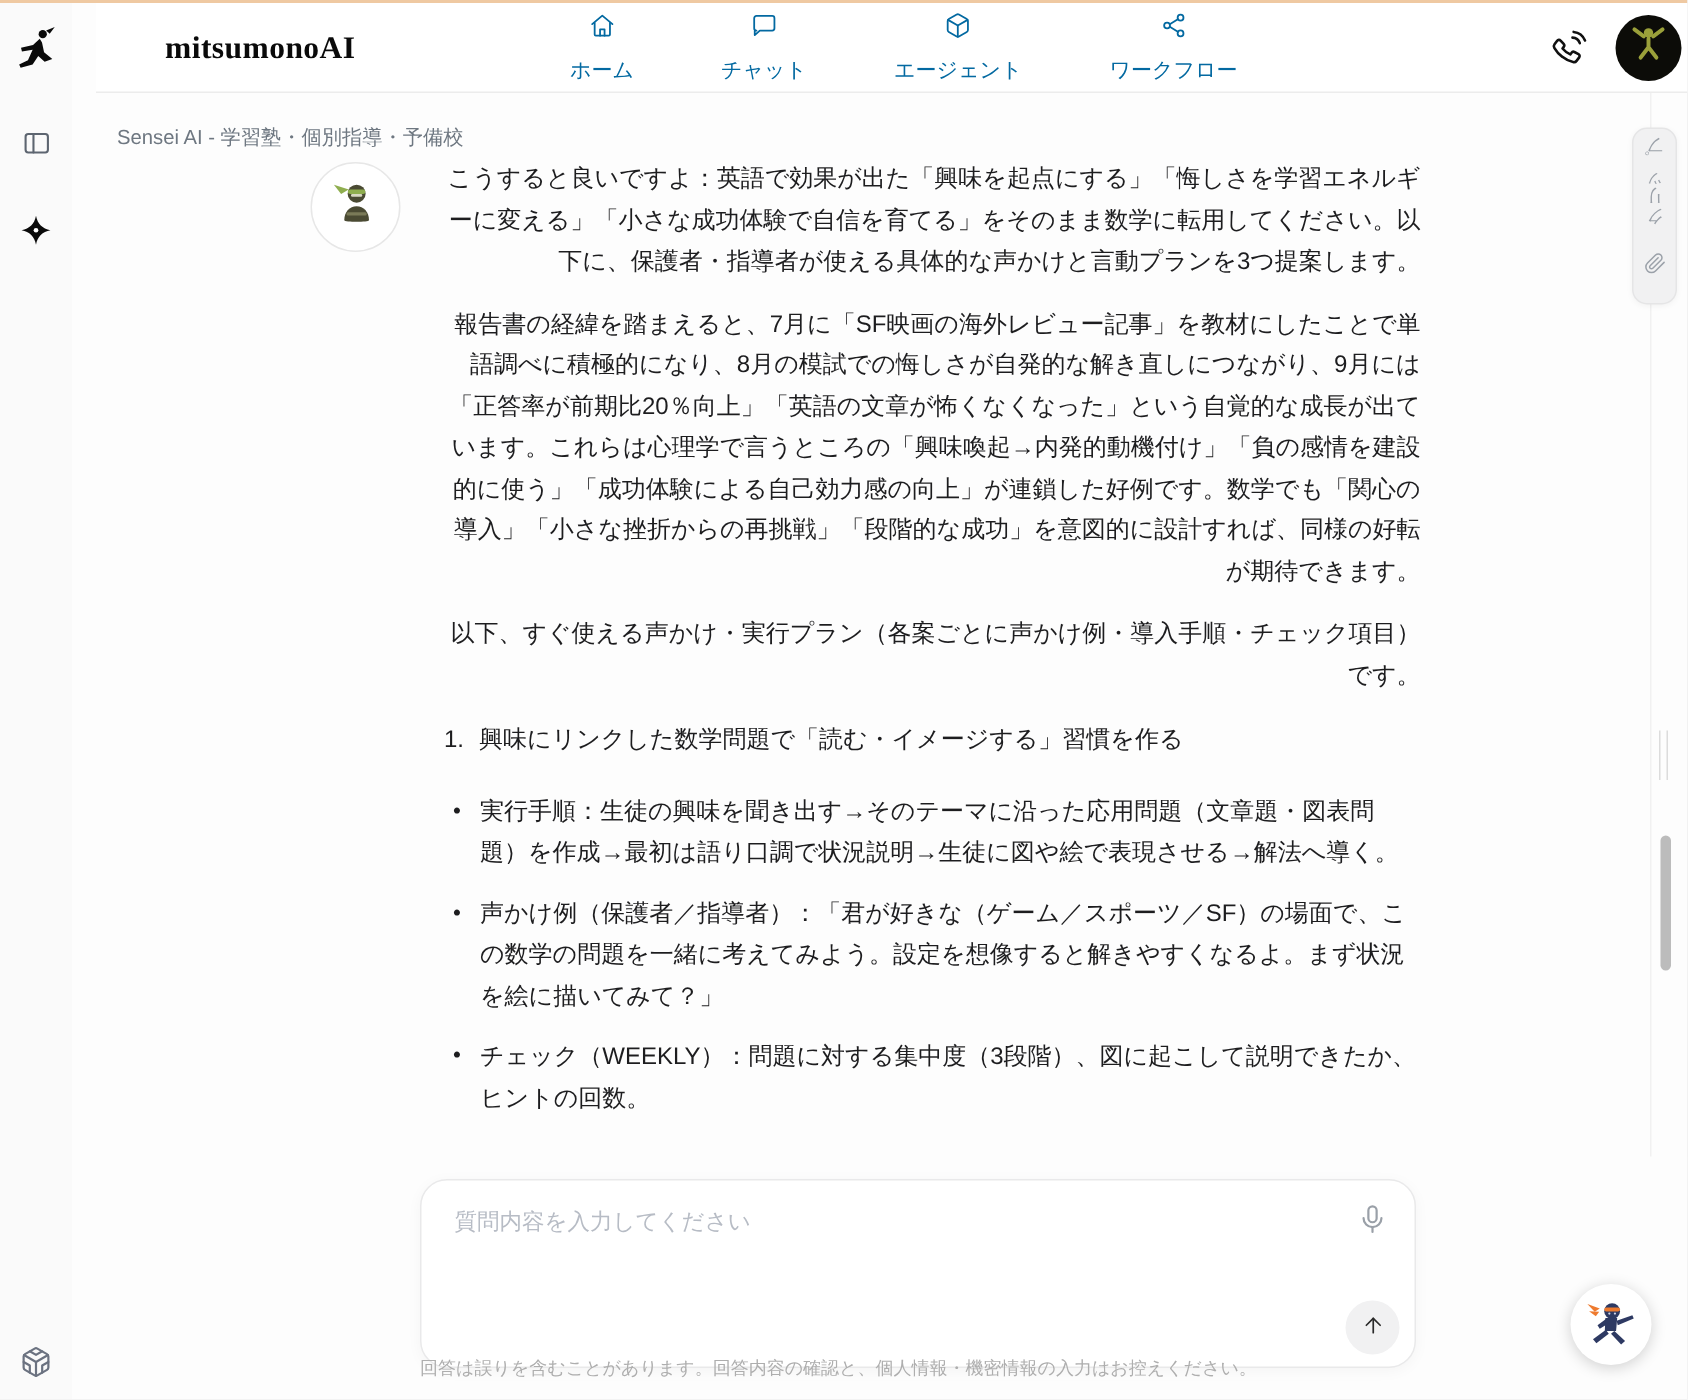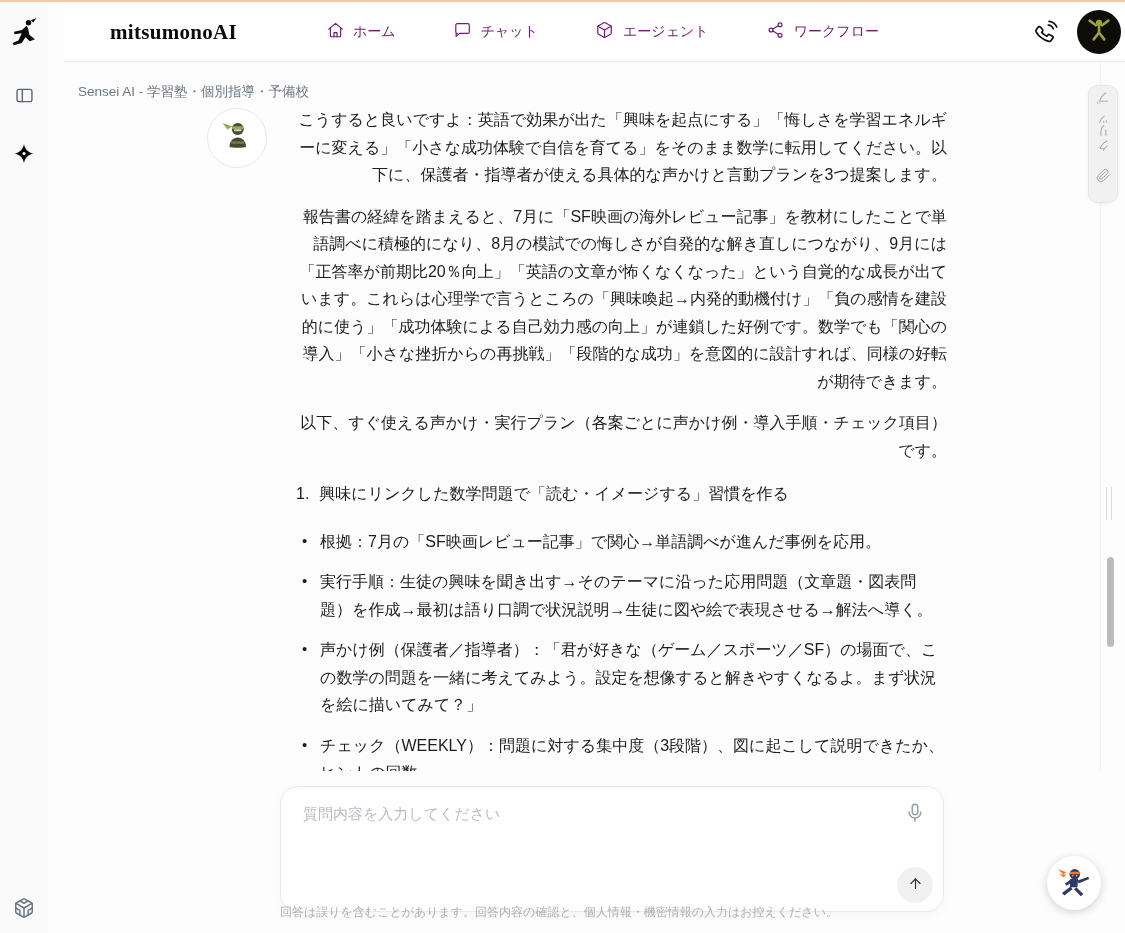--- a/index.html
+++ b/index.html
@@ -16,21 +16,21 @@
   .rail-icon { width:22px; height:22px; color:#5d6570; display:flex; align-items:center; justify-content:center; cursor:pointer; }
   .rail .panel { margin-top:30px; }
   .rail .spark { margin-top:36px; color:#0a0a0a; }
   .rail .spacer { flex:1; }
   .rail .cube { color:#6b7280; }
 
   
   .topbar { position:absolute; left:64px; top:2px; width:1077px; height:60px; background:#ffffff; border-bottom:1px solid #ececec; z-index:5; }
   .brand { position:absolute; left:46px; top:50%; transform:translateY(-50%); font-family:"Liberation Serif","DejaVu Serif",serif; font-size:21px; font-weight:600; color:#0a0a0a; letter-spacing:.3px; }
   .nav { position:absolute; left:50%; top:0; height:100%; transform:translateX(-50%); display:flex; align-items:center; gap:58px; }
-  .nav-item { display:flex; align-items:center; gap:9px; color:#701a75; font-size:14px; cursor:pointer; white-space:nowrap; }
+  .nav-item { display:flex; align-items:center; gap:9px; color:#0369a1; font-size:14px; cursor:pointer; white-space:nowrap;flex-direction:column; }
   .nav-item svg { width:18px; height:18px; }
   .topbar-right { position:absolute; right:20px; top:0; height:100%; display:flex; align-items:center; gap:18px; }
   .call-btn { width:26px; height:26px; color:#111; cursor:pointer; }
   .avatar-user { width:44px; height:44px; border-radius:50%; background:#0c0c08; display:flex; align-items:center; justify-content:center; overflow:hidden; cursor:pointer; }
 
   
   .chat-clip { position:absolute; left:48px; top:62px; width:1077px; height:710px; overflow:hidden; z-index:2; }
   .chat-title { position:absolute; left:30px; top:21px; font-size:13.5px; color:#6e7781; }
   .msg-avatar { position:absolute; left:159px; top:46px; width:60px; height:60px; border-radius:50%; background:#fff; border:1px solid #e7e7e7; display:flex; align-items:center; justify-content:center; }
   .msg-body { position:absolute; left:243px; top:44px; width:656px; font-size:16px; line-height:1.72; color:#1d1d1f; }
@@ -184,21 +184,20 @@
       </span>
     </div>
     <div class="msg-body">
       <p>こうすると良いですよ：英語で効果が出た「興味を起点にする」「悔しさを学習エネルギーに変える」「小さな成功体験で自信を育てる」をそのまま数学に転用してください。以下に、保護者・指導者が使える具体的な声かけと言動プランを3つ提案します。</p>
       <p>報告書の経緯を踏まえると、7月に「SF映画の海外レビュー記事」を教材にしたことで単語調べに積極的になり、8月の模試での悔しさが自発的な解き直しにつながり、9月には「正答率が前期比20％向上」「英語の文章が怖くなくなった」という自覚的な成長が出ています。これらは心理学で言うところの「興味喚起→内発的動機付け」「負の感情を建設的に使う」「成功体験による自己効力感の向上」が連鎖した好例です。数学でも「関心の導入」「小さな挫折からの再挑戦」「段階的な成功」を意図的に設計すれば、同様の好転が期待できます。</p>
       <p>以下、すぐ使える声かけ・実行プラン（各案ごとに声かけ例・導入手順・チェック項目）です。</p>
       <div class="ol-item">
         <span class="num">1.</span>
         <span>興味にリンクした数学問題で「読む・イメージする」習慣を作る</span>
       </div>
-      <div class="ul-item">根拠：7月の「SF映画レビュー記事」で関心→単語調べが進んだ事例を応用。</div>
       <div class="ul-item">実行手順：生徒の興味を聞き出す→そのテーマに沿った応用問題（文章題・図表問題）を作成→最初は語り口調で状況説明→生徒に図や絵で表現させる→解法へ導く。</div>
       <div class="ul-item">声かけ例（保護者／指導者）：「君が好きな（ゲーム／スポーツ／SF）の場面で、この数学の問題を一緒に考えてみよう。設定を想像すると解きやすくなるよ。まず状況を絵に描いてみて？」</div>
       <div class="ul-item">チェック（WEEKLY）：問題に対する集中度（3段階）、図に起こして説明できたか、ヒントの回数。</div>
 
     </div>
   </section>
 
   <div class="clip-tab">
     <span class="vlabel">クリップ</span>
     <span>

